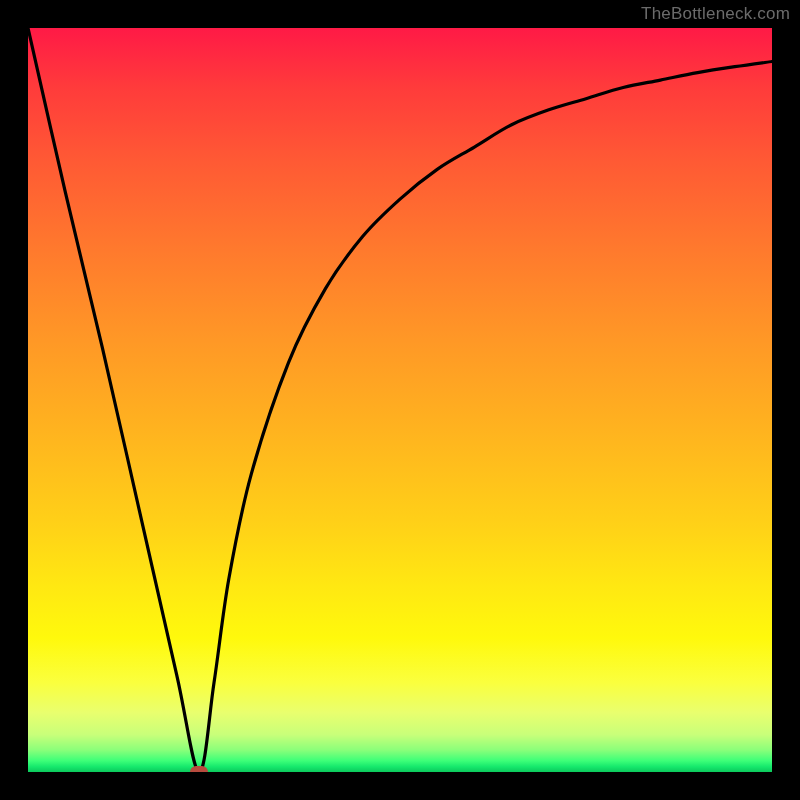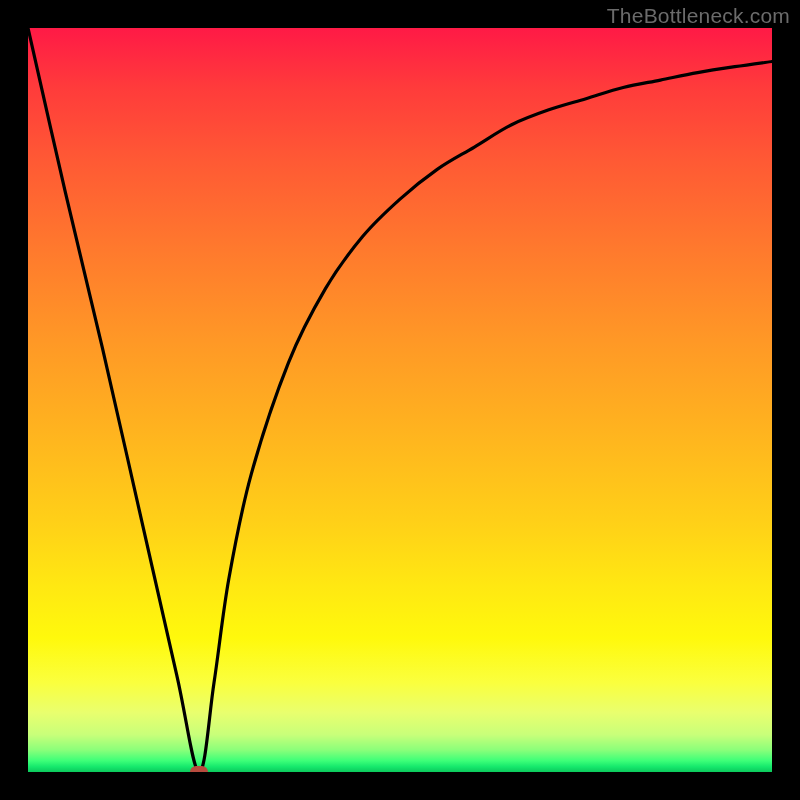--- a/index.html
+++ b/index.html
@@ -47,21 +47,21 @@
       #8cff7a 97%,
       #3cff78 98.5%,
       #15e86c 99.3%,
       #0cc95c 100%
     );
   }
   .watermark {
     position: absolute;
     top: 4px;
     right: 10px;
-    font-size: 21px;
+    font-size: 17px;
     font-weight: 500;
     color: #6b6b6b;
     letter-spacing: 0.2px;
     z-index: 5;
   }
   svg.curve {
     position: absolute;
     inset: 0;
     z-index: 3;
   }

